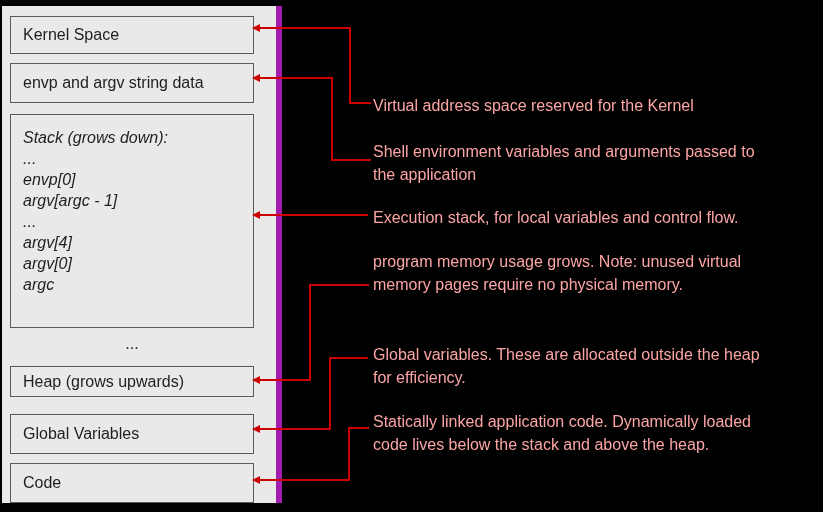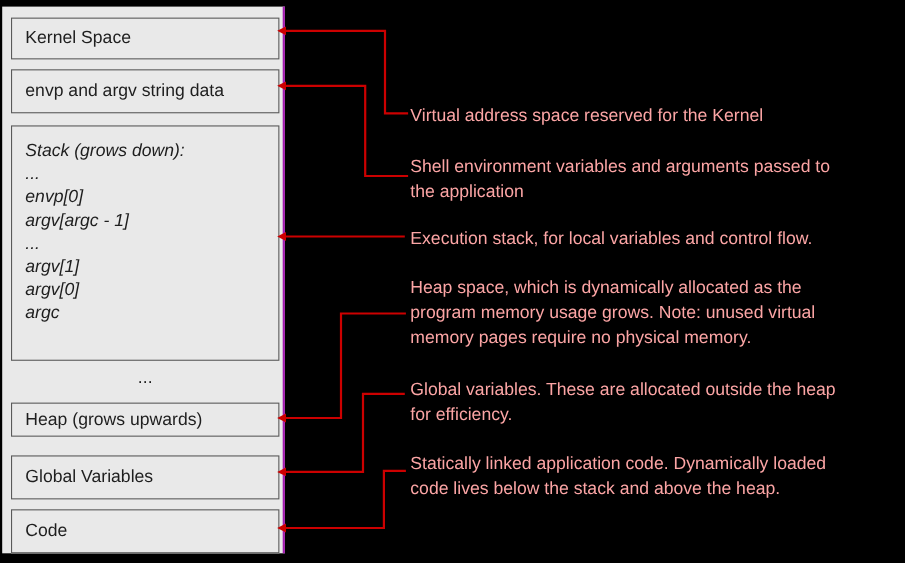--- a/index.html
+++ b/index.html
@@ -15,21 +15,22 @@
     background: #000000;
     overflow: hidden;
   }
   .panel {
     position: absolute;
     left: 2px;
     top: 6px;
     width: 255px;
     height: 497px;
     background: #e9e9e9;
-    border-right: 2px solid #a21caf;
+    border-right: 6px solid #a21caf;
+    padding-left: 19px;
   }
   .membox {
     position: absolute;
     box-sizing: border-box;
     left: 8px;
     width: 244px;
     border: 1px solid #5a5a5a;
     background: #e9e9e9;
     color: #1e1e1e;
     font-size: 16px;
@@ -109,21 +110,21 @@
     <div class="membox box-envp">
       <span>envp and argv string data</span>
     </div>
 
     <div class="membox multiline box-stack">
       <div class="stack-line">Stack (grows down):</div>
       <div class="stack-line">...</div>
       <div class="stack-line">envp[0]</div>
       <div class="stack-line">argv[argc - 1]</div>
       <div class="stack-line">...</div>
-      <div class="stack-line">argv[1]</div>
+      <div class="stack-line">argv[4]</div>
       <div class="stack-line">argv[0]</div>
       <div class="stack-line">argc</div>
     </div>
 
     <div class="gap-dots">...</div>
 
     <div class="membox box-heap">
       <span>Heap (grows upwards)</span>
     </div>
 
@@ -163,21 +164,20 @@
   <div class="annotation ann-envp">
     <div class="ann-line">Shell environment variables and arguments passed to</div>
     <div class="ann-line">the application</div>
   </div>
 
   <div class="annotation ann-stack">
     <div class="ann-line">Execution stack, for local variables and control flow.</div>
   </div>
 
   <div class="annotation ann-heap">
-    <div class="ann-line">Heap space, which is dynamically allocated as the</div>
     <div class="ann-line">program memory usage grows. Note: unused virtual</div>
     <div class="ann-line">memory pages require no physical memory.</div>
   </div>
 
   <div class="annotation ann-global">
     <div class="ann-line">Global variables. These are allocated outside the heap</div>
     <div class="ann-line">for efficiency.</div>
   </div>
 
   <div class="annotation ann-code">

